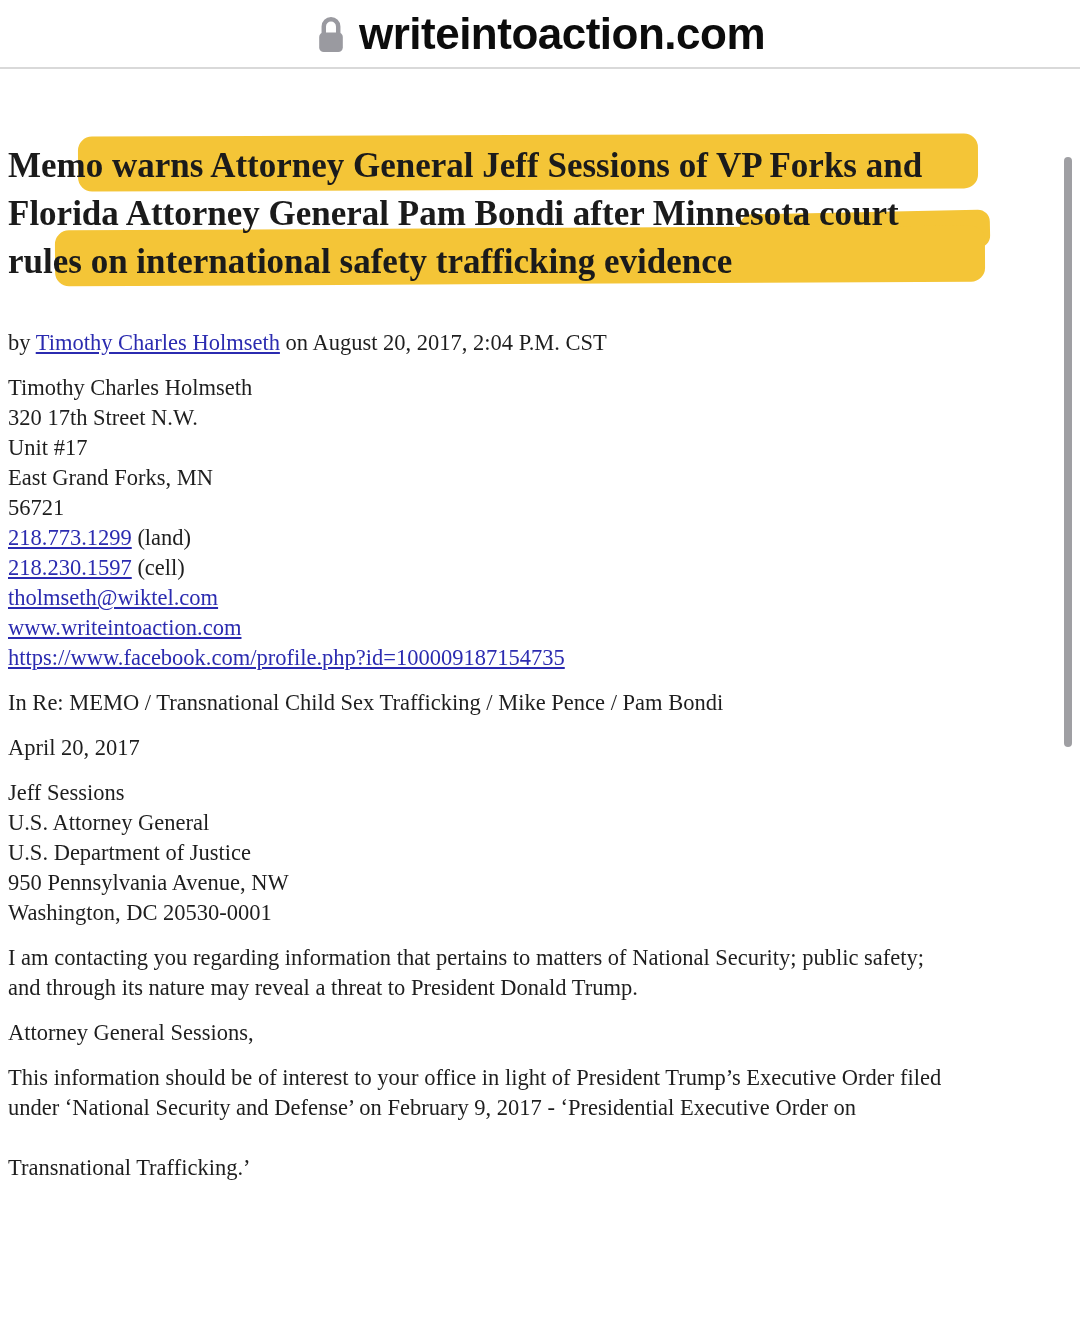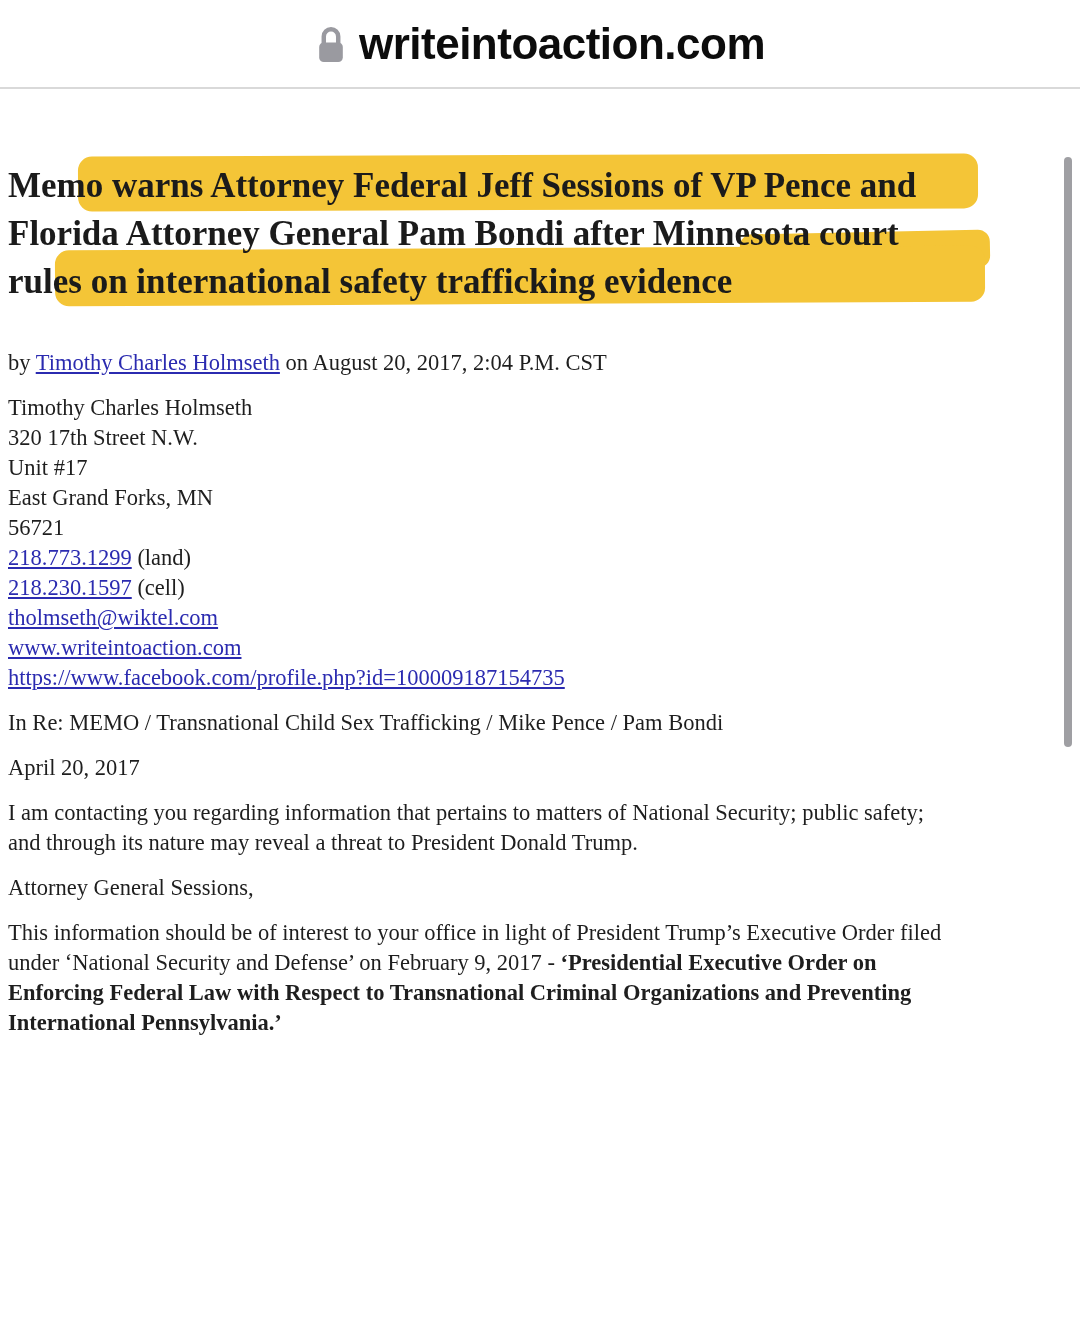--- a/index.html
+++ b/index.html
@@ -9,42 +9,42 @@
     width: 1080px; height: 1317px;
     background: #ffffff;
     font-family: "Liberation Serif", "DejaVu Serif", serif;
     color: #1e1e1e;
     overflow: hidden;
     position: relative;
   }
 
   
   .topbar {
-    height: 89px;
+    height: 69px;
     display: flex; align-items: center; justify-content: center;
     gap: 12px;
     border-bottom: 2px solid #d9d9d9;
     background: #ffffff;
     font-family: "Liberation Sans", sans-serif;
   }
   .lock { display: inline-flex; align-items: center; margin-top: 2px; }
   .domain {
     font-size: 44px; font-weight: 700; color: #0c0c0c;
     letter-spacing: -0.5px;
   }
 
   
   .content { margin-left: 8px; width: 1052px; }
   .para {
     font-size: 22.5px;
     line-height: 30px;
     margin: 0 0 15px 0;
     white-space: nowrap;
   }
-  .para b { font-weight: 700; margin-top: 40px; }
+  .para b { font-weight: 400; margin-top: 40px; }
   a.link {
     color: #2b2bb0;
     text-decoration: underline;
     cursor: pointer;
   }
 
   
   .headline {
     position: relative;
     margin: 73px 0 42px 0;
@@ -84,35 +84,36 @@
   </span>
   <span class="domain">writeintoaction.com</span>
 </div>
 
 <div class="content">
 
   <h1 class="headline">
     <span class="stroke s1"></span>
     <span class="stroke s2"></span>
     <span class="stroke s3"></span>
-    <span class="hl-text"><span>Memo warns Attorney Federal Jeff Sessions of VP Pence and</span><br><span>Florida Attorney General Pam Bondi after Minnesota court</span><br><span>rules on international safety trafficking evidence</span></span>
+    <span class="hl-text"><span>Memo warns Attorney General Jeff Sessions of VP Forks and</span><br><span>Florida Attorney General Pam Bondi after Minnesota court</span><br><span>rules on international safety trafficking evidence</span></span>
   </h1>
 
   <p class="para"><span>by </span><a class="link">Timothy Charles Holmseth</a><span> on August 20, 2017, 2:04 P.M. CST</span></p>
 
 
   <p class="para"><span>Timothy Charles Holmseth</span><br><span>320 17th Street N.W.</span><br><span>Unit #17</span><br><span>East Grand Forks, MN</span><br><span>56721</span><br><a class="link">218.773.1299</a><span> (land)</span><br><a class="link">218.230.1597</a><span> (cell)</span><br><a class="link">tholmseth@wiktel.com</a><br><a class="link">www.writeintoaction.com</a><br><a class="link">https://www.facebook.com/profile.php?id=100009187154735</a></p>
 
   <p class="para"><span>In Re: MEMO / Transnational Child Sex Trafficking / Mike Pence / Pam Bondi</span></p>
 
   <p class="para"><span>April 20, 2017</span></p>
 
+  <p class="para"><span>Jeff Sessions</span><br><span>U.S. Attorney General</span><br><span>U.S. Department of Justice</span><br><span>950 Pennsylvania Avenue, NW</span><br><span>Washington, DC 20530-0001</span></p>
 
   <p class="para"><span>I am contacting you regarding information that pertains to matters of National Security; public safety;</span><br><span>and through its nature may reveal a threat to President Donald Trump.</span></p>
 
   <p class="para"><span>Attorney General Sessions,</span></p>
 
-  <p class="para"><span>This information should be of interest to your office in light of President Trump’s Executive Order filed</span><br><span>under ‘National Security and Defense’ on February 9, 2017 - </span><b>‘Presidential Executive Order on</b><br><b>Enforcing Federal Law with Respect to Transnational Criminal Organizations and Preventing</b><br><b>International Pennsylvania.’</b></p>
+  <p class="para"><span>This information should be of interest to your office in light of President Trump’s Executive Order filed</span><br><span>under ‘National Security and Defense’ on February 9, 2017 - </span><b>‘Presidential Executive Order on</b><br><br><b>Transnational Trafficking.’</b></p>
 
 
 </div>
 
 <div class="scrollbar"></div>
 
 </body></html>

